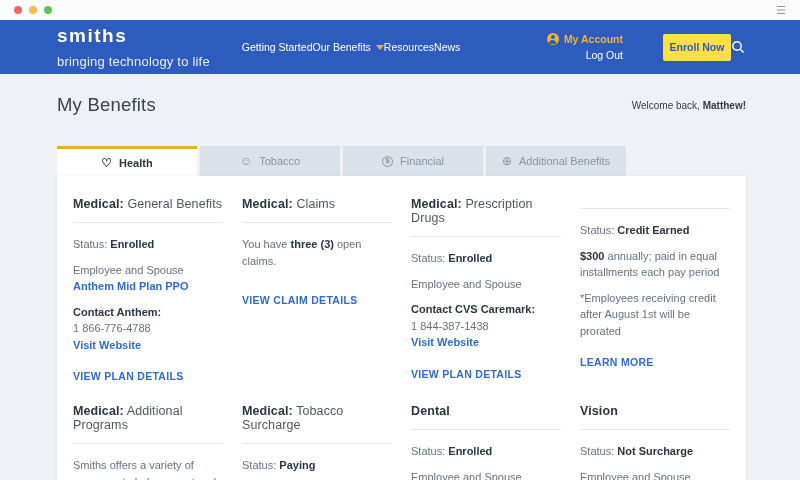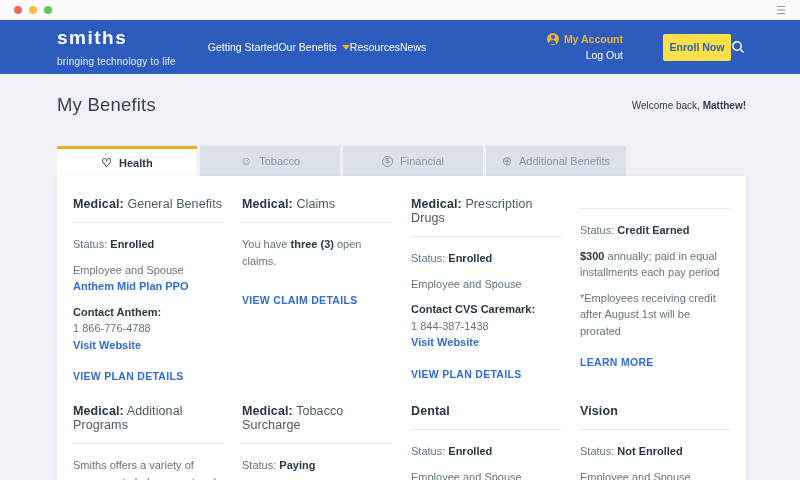--- a/index.html
+++ b/index.html
@@ -10,21 +10,21 @@
   .titlebar { height:20px; background:#fcfcfc; display:flex; align-items:center; padding:0 14px; }
   .dots { display:flex; gap:7px; }
   .dot { width:8px; height:8px; border-radius:50%; }
   .dot.red { background:#ee6a5f; } .dot.yel { background:#f5bd4f; } .dot.grn { background:#61c454; }
   .menu-glyph { margin-left:auto; color:#8b939d; font-size:11px; line-height:1; }
 
   
   .navbar { height:54px; background:#2d5cbe; display:flex; align-items:center; padding:0 55px 0 57px; }
   .logo-block { margin-right:32px; }
   .logo { color:#fff; font-size:19px; font-weight:bold; letter-spacing:1.5px; line-height:1; }
-  .tagline { color:#e8edf9; font-size:10px; margin-top:9px; letter-spacing:.2px; }
+  .tagline { color:#e8edf9; font-size:13px; margin-top:9px; letter-spacing:.2px; }
   .nav-links { display:flex; align-items:center; }
   .nav-link { color:#fff; font-size:10.5px; cursor:pointer; display:flex; align-items:center; gap:5px; white-space:nowrap; }
   .chev { width:0; height:0; border-left:4px solid transparent; border-right:4px solid transparent; border-top:5px solid #f0b429; display:inline-block; }
   .nav-right { margin-left:auto; display:flex; align-items:center; gap:0; }
   .account { text-align:right; font-size:10.5px; line-height:1.55; }
   .account-row { display:flex; align-items:center; gap:5px; justify-content:flex-end; color:#f0b429; font-weight:bold; cursor:pointer; }
   .person { width:12px; height:12px; border-radius:50%; background:#f0b429; position:relative; display:inline-block; }
   .person::before { content:""; position:absolute; left:4px; top:2px; width:4px; height:4px; border-radius:50%; background:#2d5cbe; }
   .person::after { content:""; position:absolute; left:2.5px; top:7px; width:7px; height:4px; border-radius:4px 4px 0 0; background:#2d5cbe; }
   .logout { color:#fff; cursor:pointer; }
@@ -187,18 +187,18 @@
     <h3 class="cell-title"><span class="tb">Dental</span><span></span></h3>
     <div class="divider"></div>
     <p class="line"><span>Status:</span> <span class="b">Enrolled</span></p>
     <p class="line grp"><span>Employee and Spouse</span><br><a class="link">Delta Dental Enhanced Option</a></p>
 
   </section>
 
   <section class="cell">
     <h3 class="cell-title"><span class="tb">Vision</span><span></span></h3>
     <div class="divider"></div>
-    <p class="line"><span>Status:</span> <span class="b">Not Enrolled</span></p>
+    <p class="line"><span>Status:</span> <span class="b">Not Surcharge</span></p>
     <p class="line grp"><span>Employee and Spouse</span></p>
 
   </section>
 
 </div>
 
 </body></html>

